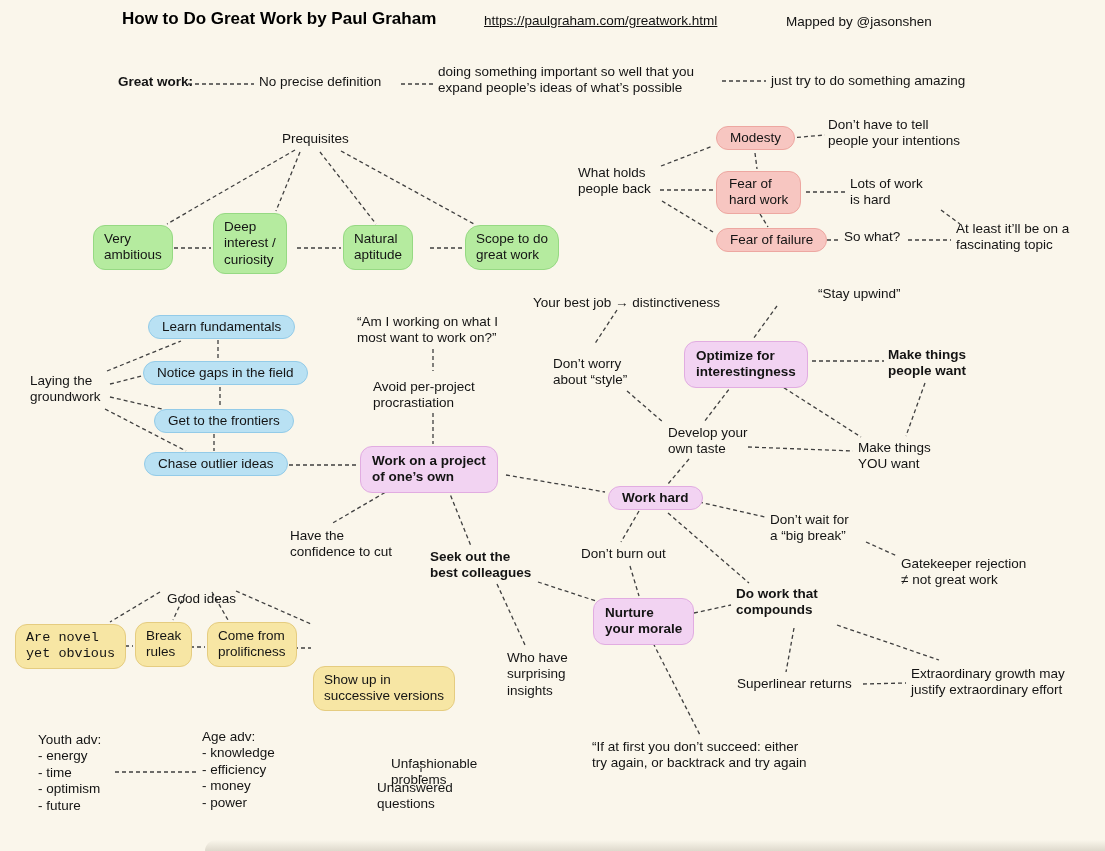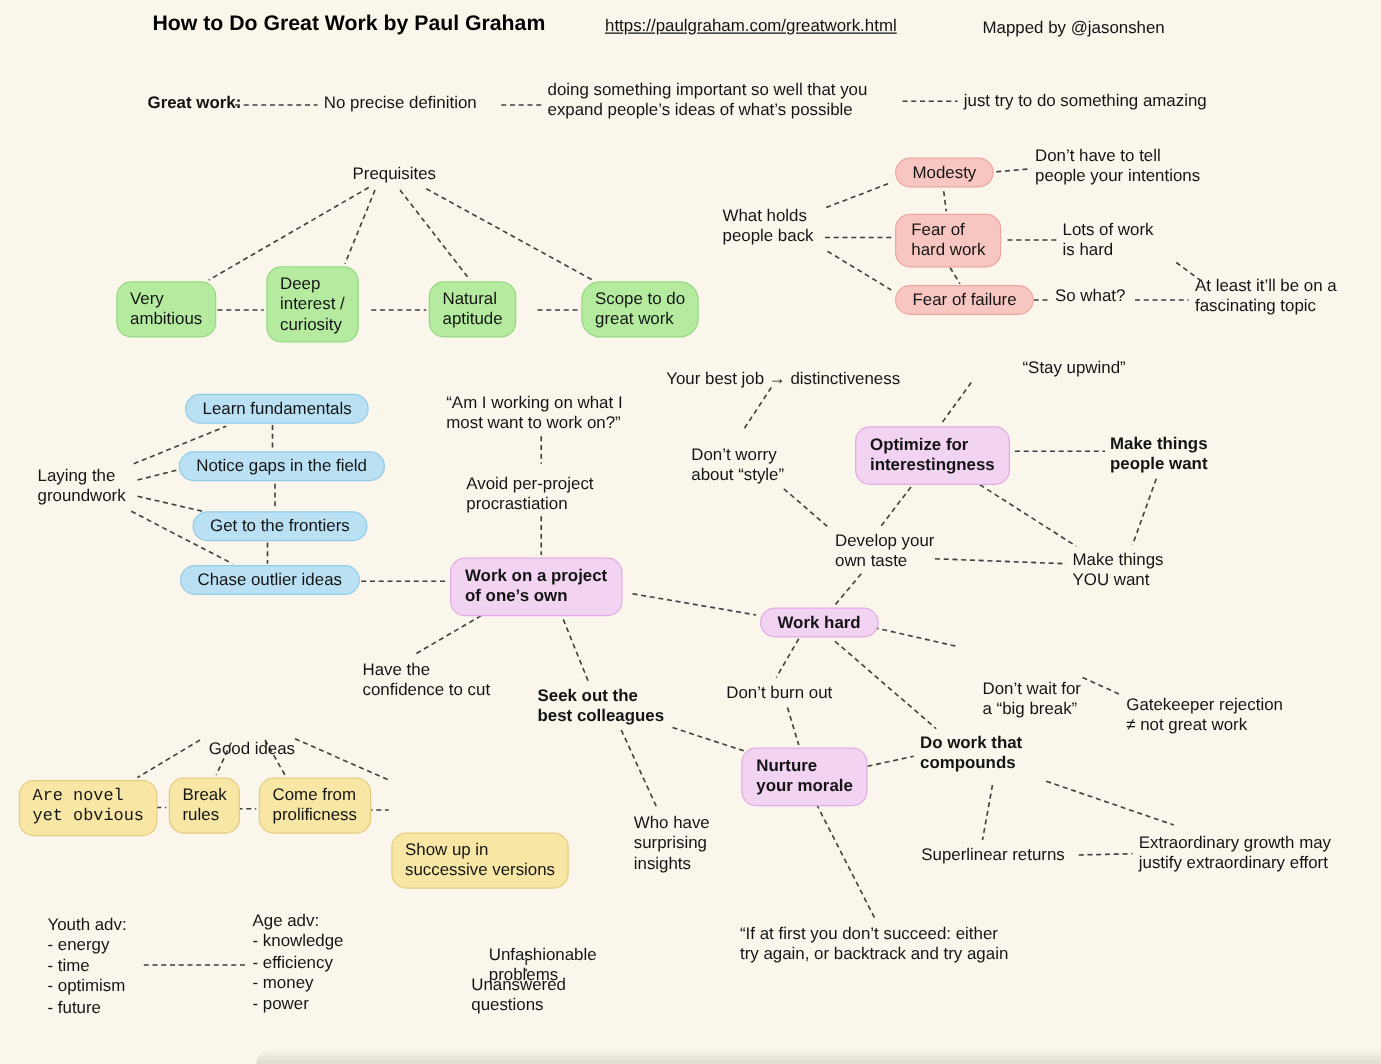--- a/index.html
+++ b/index.html
@@ -173,21 +173,21 @@
 about “style”</div>
       <div class="node purple box bold" style="left: 684px; top: 341px;">Optimize for
 interestingness</div>
       <div class="node bold" style="left: 888px; top: 347px;">Make things
 people want</div>
       <div class="node" style="left: 668px; top: 425px;">Develop your
 own taste</div>
       <div class="node" style="left: 858px; top: 440px;">Make things
 YOU want</div>
       <div class="node purple pill bold" style="left: 608px; top: 486px;">Work hard</div>
-      <div class="node" style="left: 786px; top: 512px; margin-top: 31px;">Don’t wait for
+      <div class="node" style="left: 770px; top: 512px;">Don’t wait for
 a “big break”</div>
       <div class="node" style="left: 581px; top: 546px;">Don’t burn out</div>
       <div class="node" style="left: 901px; top: 556px;">Gatekeeper rejection
 ≠ not great work</div>
       <div class="node bold" style="left: 736px; top: 586px;">Do work that
 compounds</div>
       <div class="node purple box bold" style="left: 593px; top: 598px;">Nurture
 your morale</div>
       <div class="node" style="left: 167px; top: 571px; margin-top: 20px;">Good ideas</div>
       <div class="node yellow box" style="left: 15px; top: 624px; font-family: Liberation Mono, monospace;">Are novel

